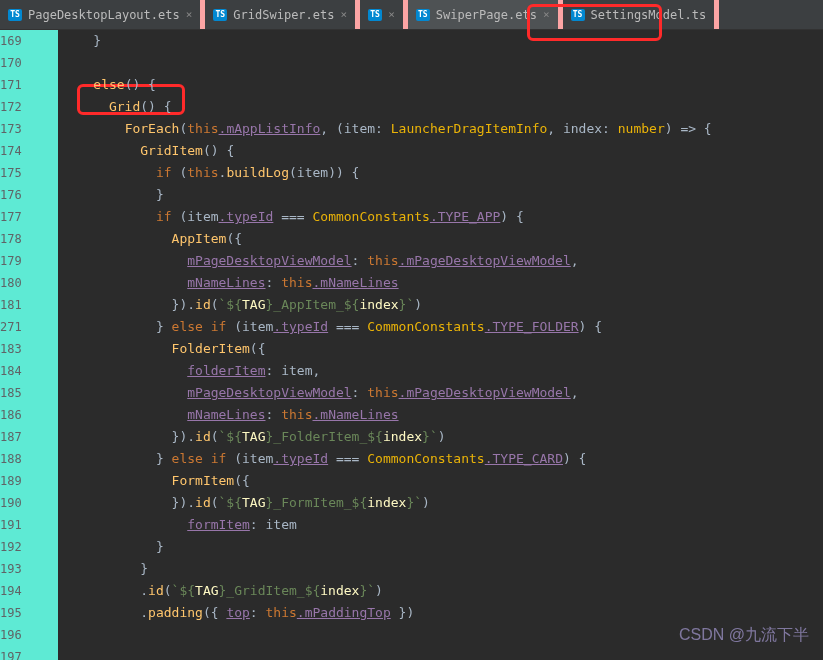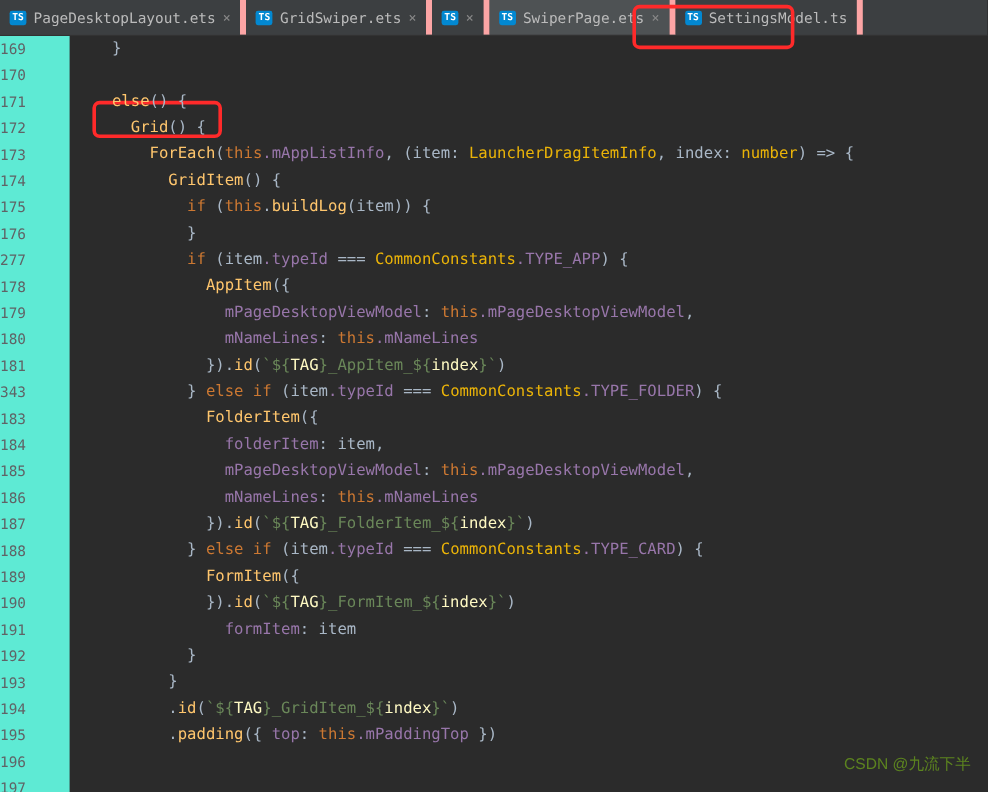--- a/index.html
+++ b/index.html
@@ -13,23 +13,23 @@
 .editor { display:flex; height:calc(100% - 30px); }
 .gutter { width:58px; background:#5eead4; text-align:left; padding-right:14px; color:#606366; font-size:12px; line-height:22px; user-select:none; }
 .code { flex:1; padding-left:4px; line-height:22px; position:relative; }
 .code-line { white-space:pre; height:22px; }
 .kw { color:#cc7832; }
 .fn { color:#ffc66d; }
 .type { color:#eab308; }
 .str { color:#6a8759; }
 .tplvar { color:#fef9c3; }
 .this { color:#cc7832; }
-.prop { color:#9876aa; }
+.prop { color:#9876aa;text-decoration:underline; }
 .comp { color:#ffc66d; }
-.watermark { position:absolute; right:14px; bottom:14px; color:#84cc16; font-size:13px; font-family:sans-serif; opacity:.55; pointer-events:none; }
+.watermark { position:absolute; right:14px; bottom:14px; color:#c4b5fd; font-size:16px; font-family:sans-serif; opacity:.55; pointer-events:none; }
 </style>
 </head>
 <body>
 
 <div class="tabbar">
   <div class="tab">
       <span class="ts-icon">TS</span>
       <span>PageDesktopLayout.ets</span>
       <span class="tab-close">×</span>
     </div>
@@ -59,26 +59,26 @@
 <div class="editor">
   <div class="gutter">
     <div>169</div>
     <div>170</div>
     <div>171</div>
     <div>172</div>
     <div>173</div>
     <div>174</div>
     <div>175</div>
     <div>176</div>
-    <div>277</div>
+    <div>177</div>
     <div>178</div>
     <div>179</div>
     <div>180</div>
     <div>181</div>
-    <div>343</div>
+    <div>271</div>
     <div>183</div>
     <div>184</div>
     <div>185</div>
     <div>186</div>
     <div>187</div>
     <div>188</div>
     <div>189</div>
     <div>190</div>
     <div>191</div>
     <div>192</div>

